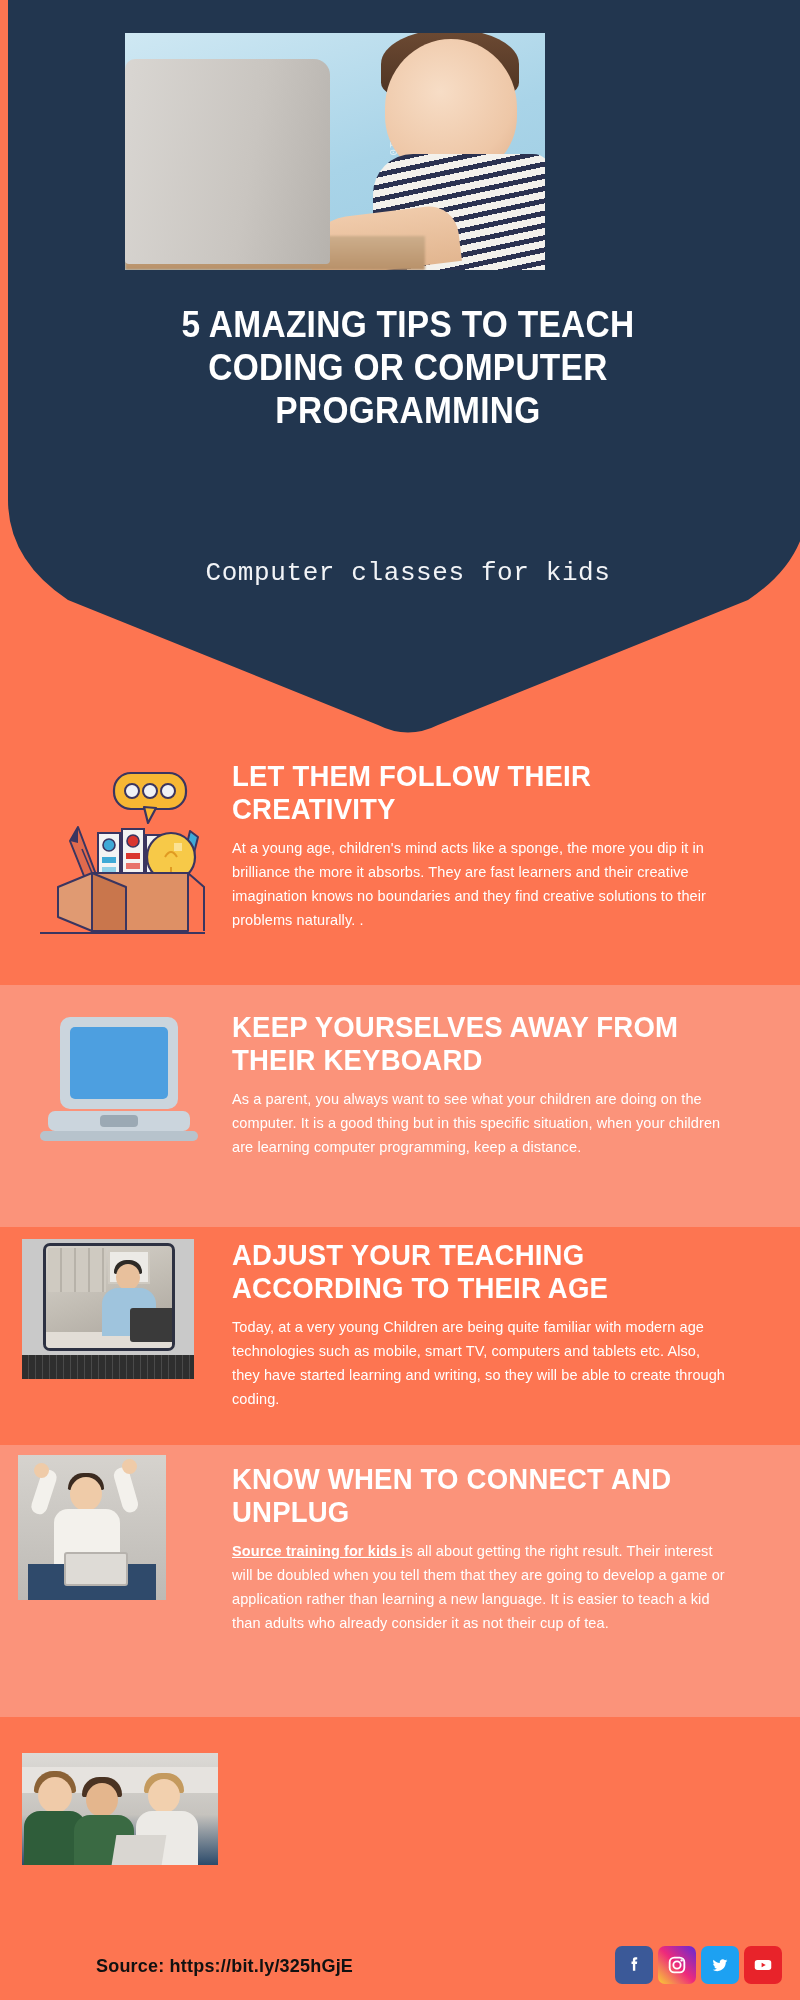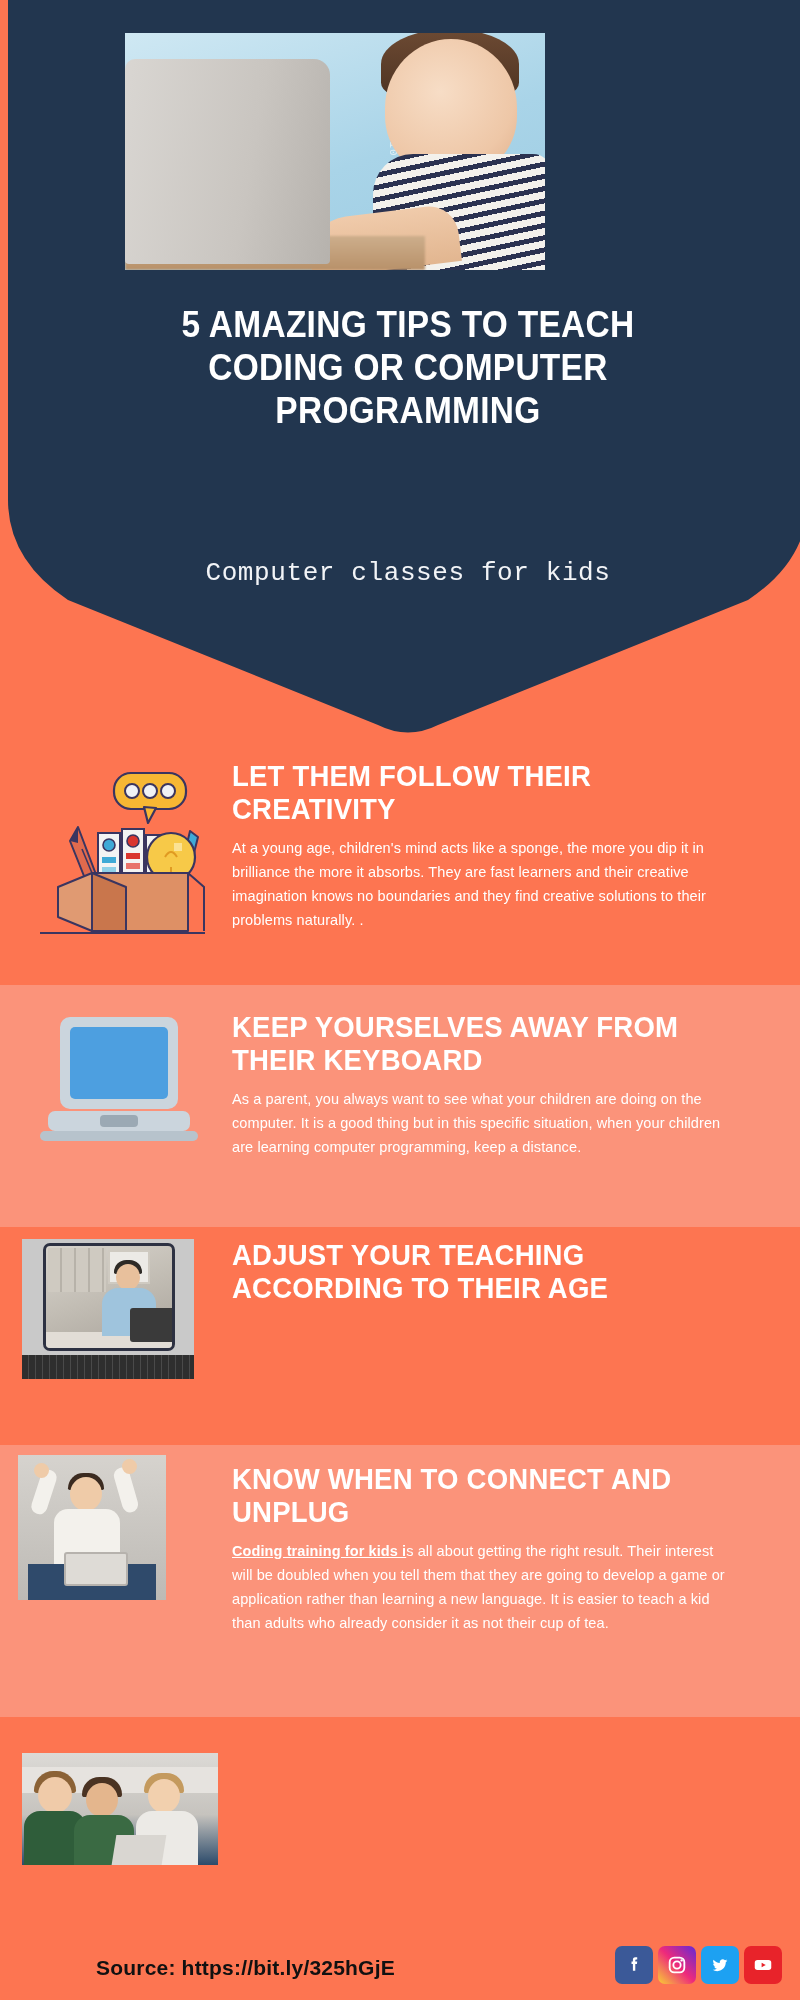--- a/index.html
+++ b/index.html
@@ -244,21 +244,21 @@
     left: 0; bottom: 0;
     width: 800px; height: 60px;
     background: #FD7551;
   }
   .footer-source {
     position: absolute;
     left: 96px; top: 16px;
     color: #111111;
     font-family: "Liberation Sans Narrow", "Liberation Sans", sans-serif;
     font-weight: bold;
-    font-size: 21px;
+    font-size: 18px;
     letter-spacing: 0.2px;
   }
   .social {
     position: absolute;
     right: 18px; top: 6px;
     display: flex;
     gap: 5px;
   }
   .social a {
     width: 38px; height: 38px;
@@ -403,20 +403,21 @@
           <div class="ph3-man-hair"></div>
           <div class="ph3-man-head"></div>
           <div class="ph3-man-body"></div>
           <div class="ph3-lap"></div>
         </div>
         <div class="ph3-kb"></div>
       </div>
 
       <div class="sec-text" style="top:12px;">
         <div class="sec-heading">ADJUST YOUR TEACHING ACCORDING TO THEIR AGE</div>
+        <div class="sec-body">Today, at a very young Children are being quite familiar with modern age technologies such as mobile, smart TV, computers and tablets etc. Also, they have started learning and writing, so they will be able to create through coding.</div>
       </div>
     </div>
   </div>
 
   <div class="section sec-light" style="top:1445px;height:272px;">
     <div class="sec-inner">
       <div class="photo ph4">
         <div class="ph4-bg"></div>
         <div class="ph4-armL"></div>
         <div class="ph4-armR"></div>
@@ -424,21 +425,21 @@
         <div class="ph4-handR"></div>
         <div class="ph4-hair"></div>
         <div class="ph4-head"></div>
         <div class="ph4-body"></div>
         <div class="ph4-jeans"></div>
         <div class="ph4-lap"></div>
       </div>
 
       <div class="sec-text" style="top:18px;">
         <div class="sec-heading">KNOW WHEN TO CONNECT AND UNPLUG</div>
-        <div class="sec-body"><a class="lnk" href="#" style="color:#ffffff;">Coding training for kids i</a><span>s all about getting the right result. Their interest will be doubled when you tell them that they are going to develop a game or application rather than learning a new language. It is easier to teach a kid than adults who already consider it as not their cup of tea.</span></div>
+        <div class="sec-body"><a class="lnk" href="#" style="color:#ffffff;">Source training for kids i</a><span>s all about getting the right result. Their interest will be doubled when you tell them that they are going to develop a game or application rather than learning a new language. It is easier to teach a kid than adults who already consider it as not their cup of tea.</span></div>
       </div>
     </div>
   </div>
 
   <div class="section sec-dark" style="top:1723px;height:277px;">
     <div class="sec-inner">
       <div class="photo ph5" style="top:30px;">
         <div class="ph5-bg"></div>
         <div class="ph5-shelf"></div>
         <div class="ph5-k1hair"></div>

